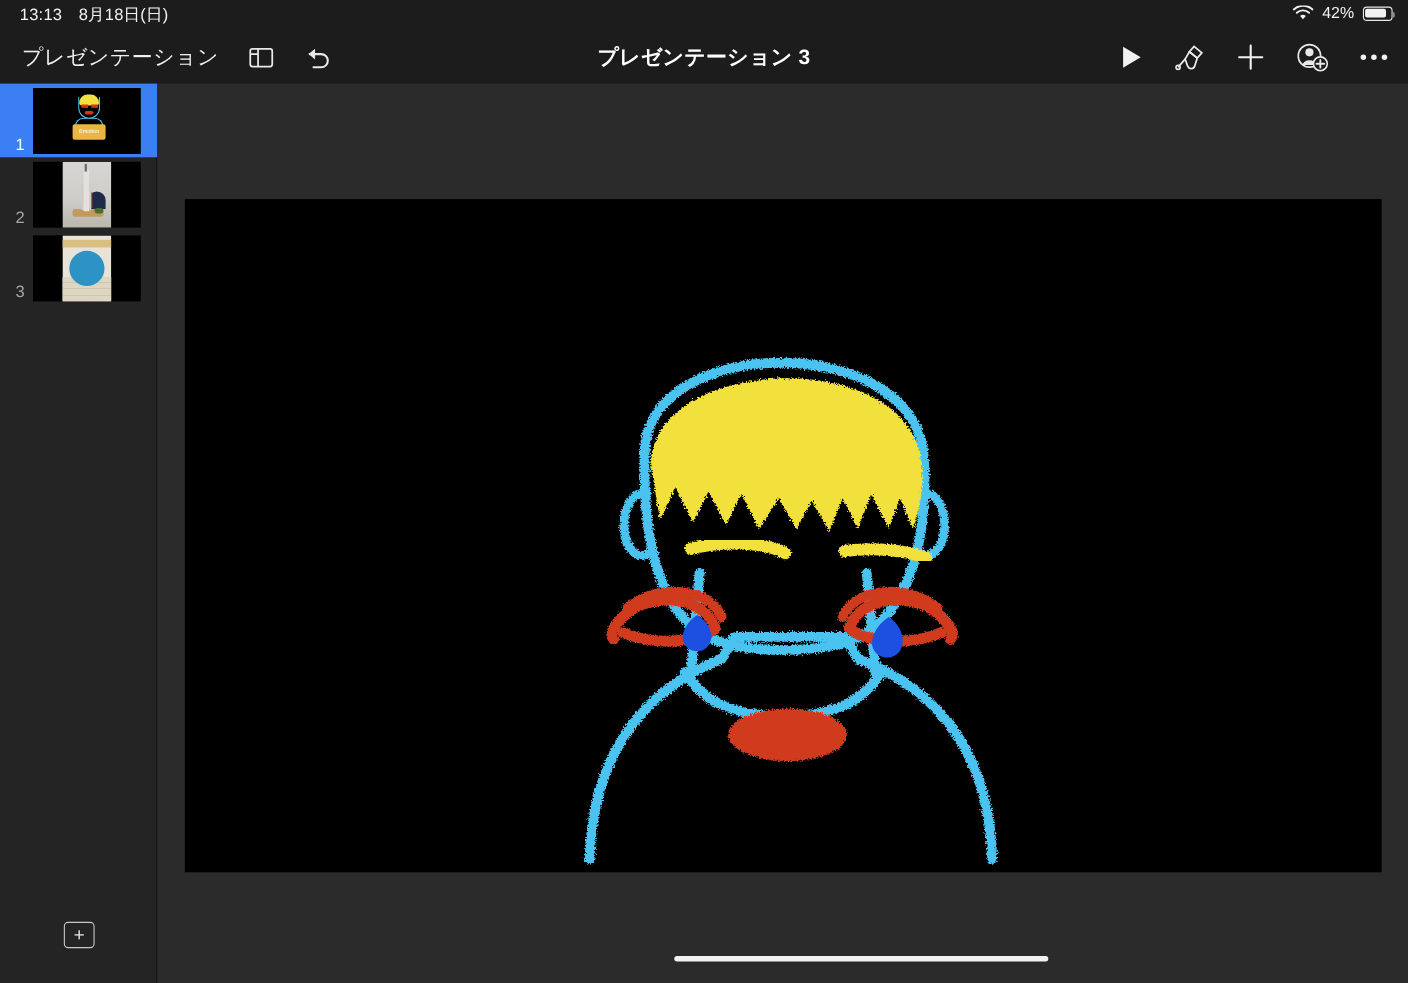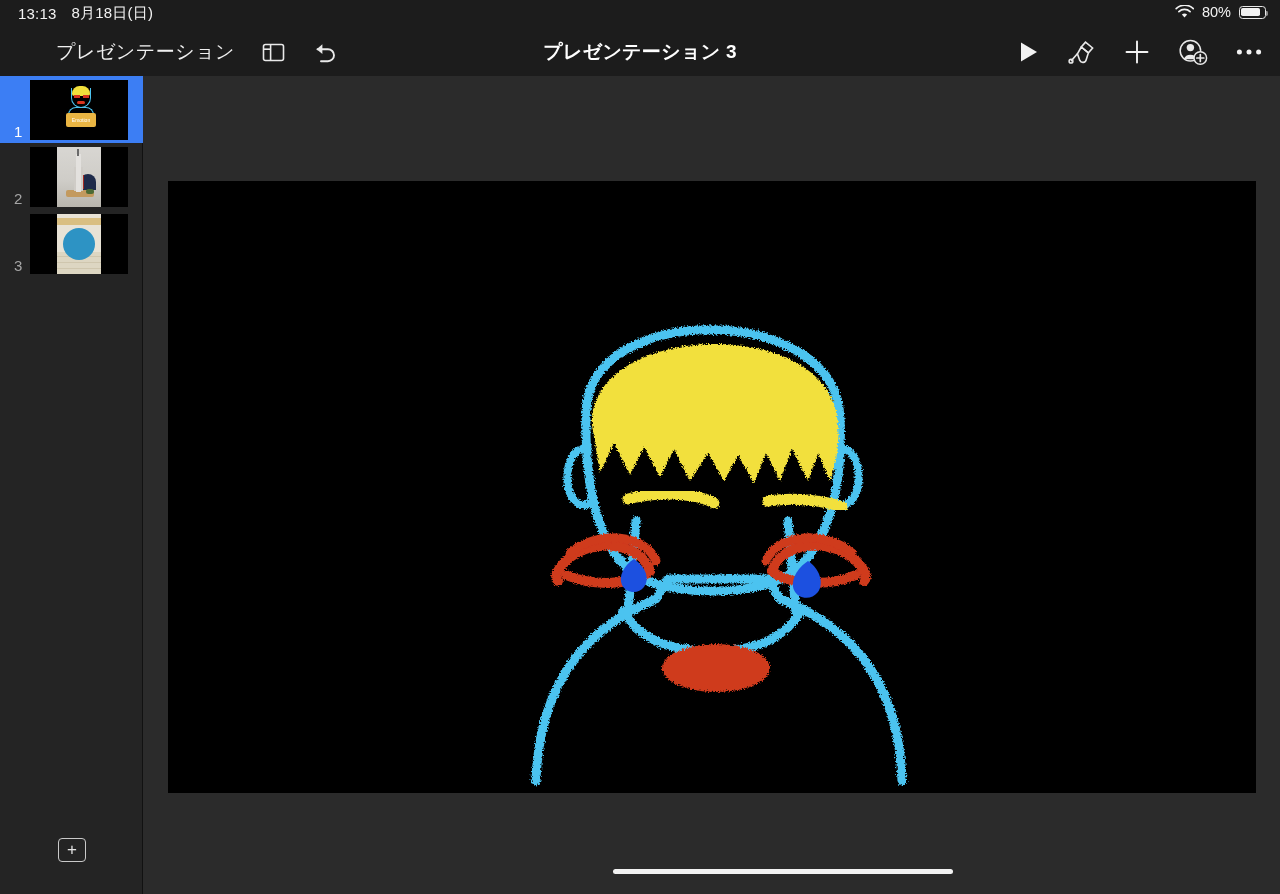--- a/index.html
+++ b/index.html
@@ -18,21 +18,21 @@
     color:#f2f2f2;font-size:14.5px;}
   .wifi{display:block;}
   .batt{position:relative;width:27px;height:13px;border:1.4px solid #e8e8e8;border-radius:3.6px;box-sizing:border-box;}
   .batt i{position:absolute;left:1.3px;top:1.3px;bottom:1.3px;width:75%;background:#f2f2f2;border-radius:1.8px;display:block;}
   .batt:after{content:"";position:absolute;right:-3.4px;top:4px;width:2px;height:5px;
     background:#8a8a8a;border-radius:0 1.4px 1.4px 0;}
 
   
   .toolbar{position:absolute;left:0;top:28px;width:1280px;height:48px;background:#1c1c1c;}
   .tb-left{position:absolute;left:20px;top:0;height:48px;display:flex;align-items:center;gap:26px;}
-  .doc-back{color:#f0f0f0;font-size:19px;letter-spacing:.5px;cursor:pointer;margin-left:36px;}
+  .doc-back{color:#f0f0f0;font-size:19px;letter-spacing:.5px;cursor:pointer;}
   .tb-title{position:absolute;left:0;right:0;top:0;height:48px;display:flex;align-items:center;
     justify-content:center;color:#fff;font-size:19px;font-weight:bold;letter-spacing:.3px;}
   .tb-right{position:absolute;right:18px;top:0;height:48px;display:flex;align-items:center;gap:28px;}
   .tb-ico{display:flex;align-items:center;justify-content:center;cursor:pointer;}
 
   
   .sidebar{position:absolute;left:0;top:76px;width:143px;height:818px;background:#242424;
     border-right:1px solid #111;box-sizing:border-box;}
   .slide-item{position:relative;width:143px;height:67px;cursor:pointer;}
   .slide-item .num{position:absolute;left:14px;bottom:3px;font-size:15px;color:#a5a5a5;}
@@ -93,21 +93,21 @@
     <div class="status-left">
       <span>13:13</span>
       <span>8月18日(日)</span>
     </div>
     <div class="status-right">
       <svg class="wifi" width="19" height="14" viewBox="0 0 19 14">
         <path d="M9.5 12.6 L6.9 9.5 a4.1 4.1 0 0 1 5.2 0 Z" fill="#f2f2f2"></path>
         <path d="M3.9 6.6 a8.2 8.2 0 0 1 11.2 0" stroke="#f2f2f2" stroke-width="1.7" fill="none" stroke-linecap="round"></path>
         <path d="M1.2 3.6 a12.4 12.4 0 0 1 17.1 0" stroke="#f2f2f2" stroke-width="1.7" fill="none" stroke-linecap="round"></path>
       </svg>
-      <span>80%</span>
+      <span>42%</span>
       <span class="batt">
           <i></i>
         </span>
     </div>
   </div>
 
   <div class="toolbar">
     <div class="tb-left">
       <span class="doc-back">プレゼンテーション</span>
       <span class="tb-ico">

